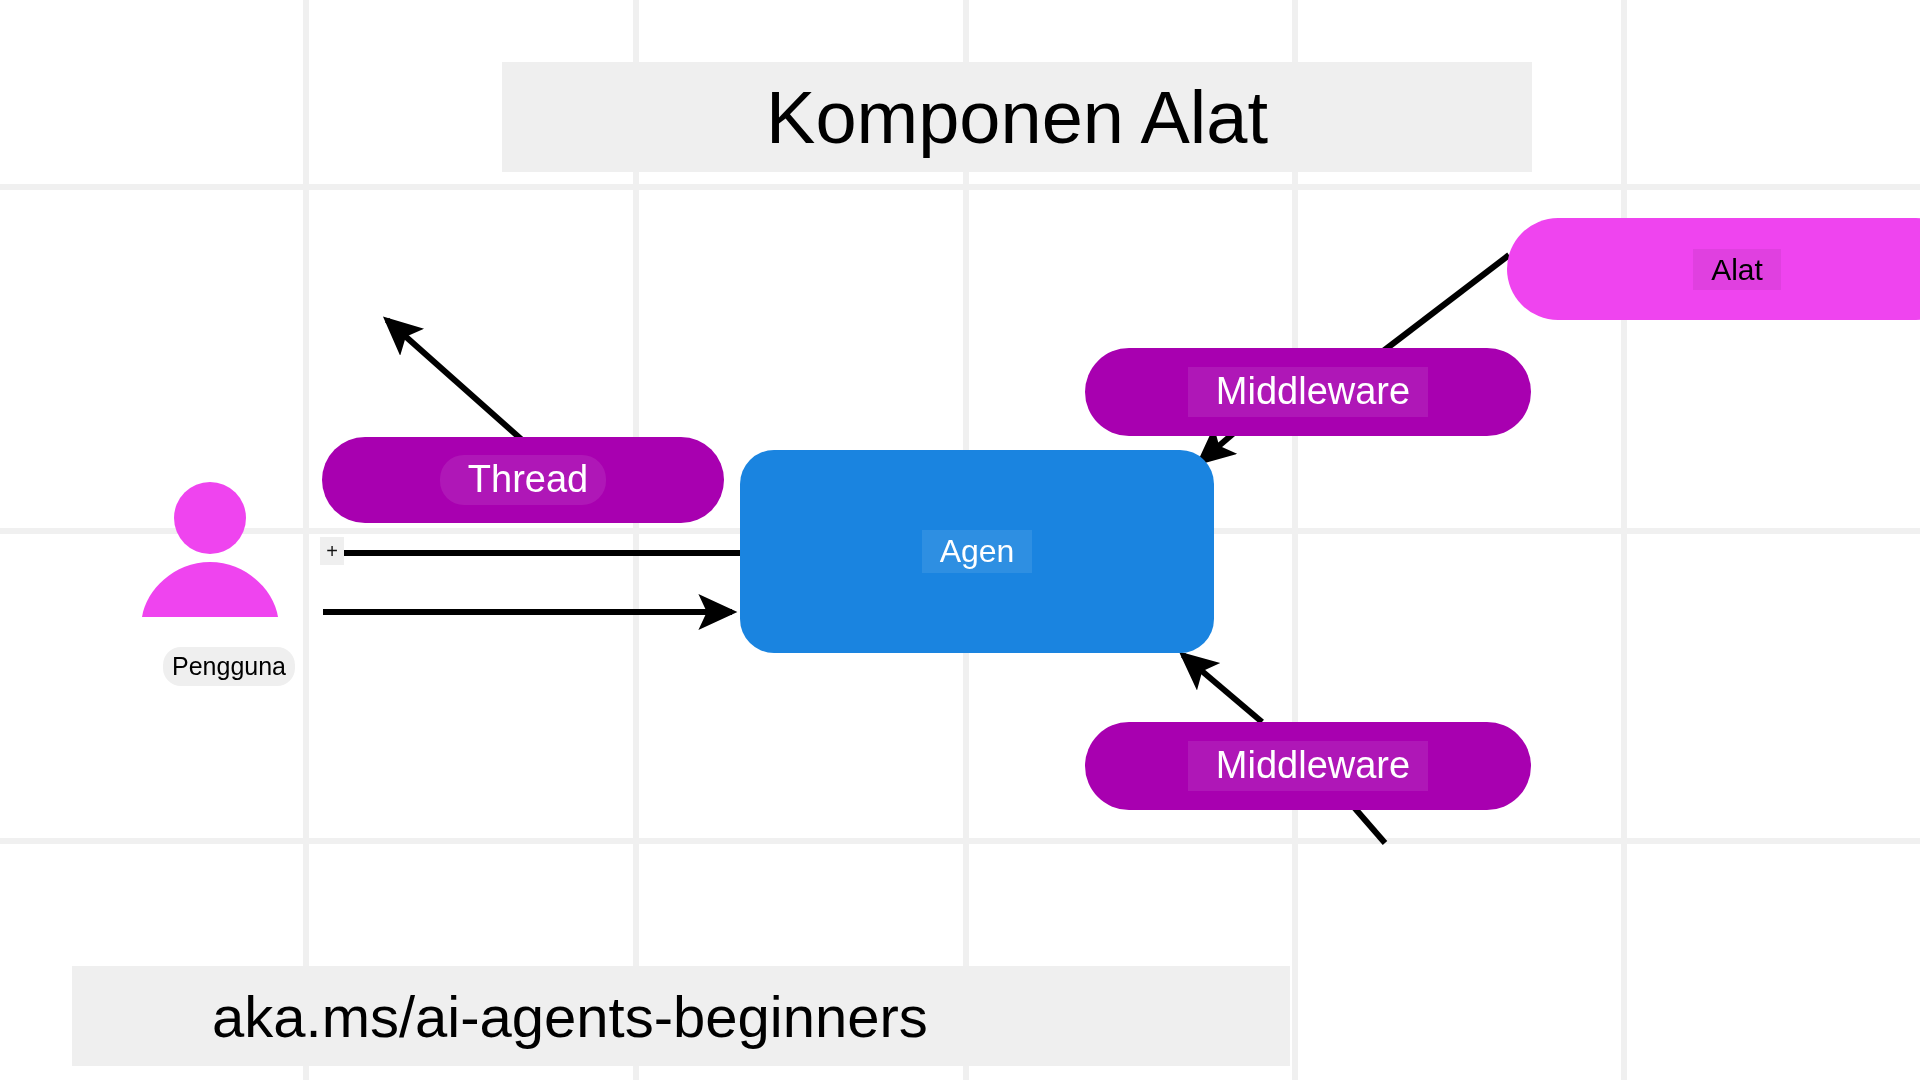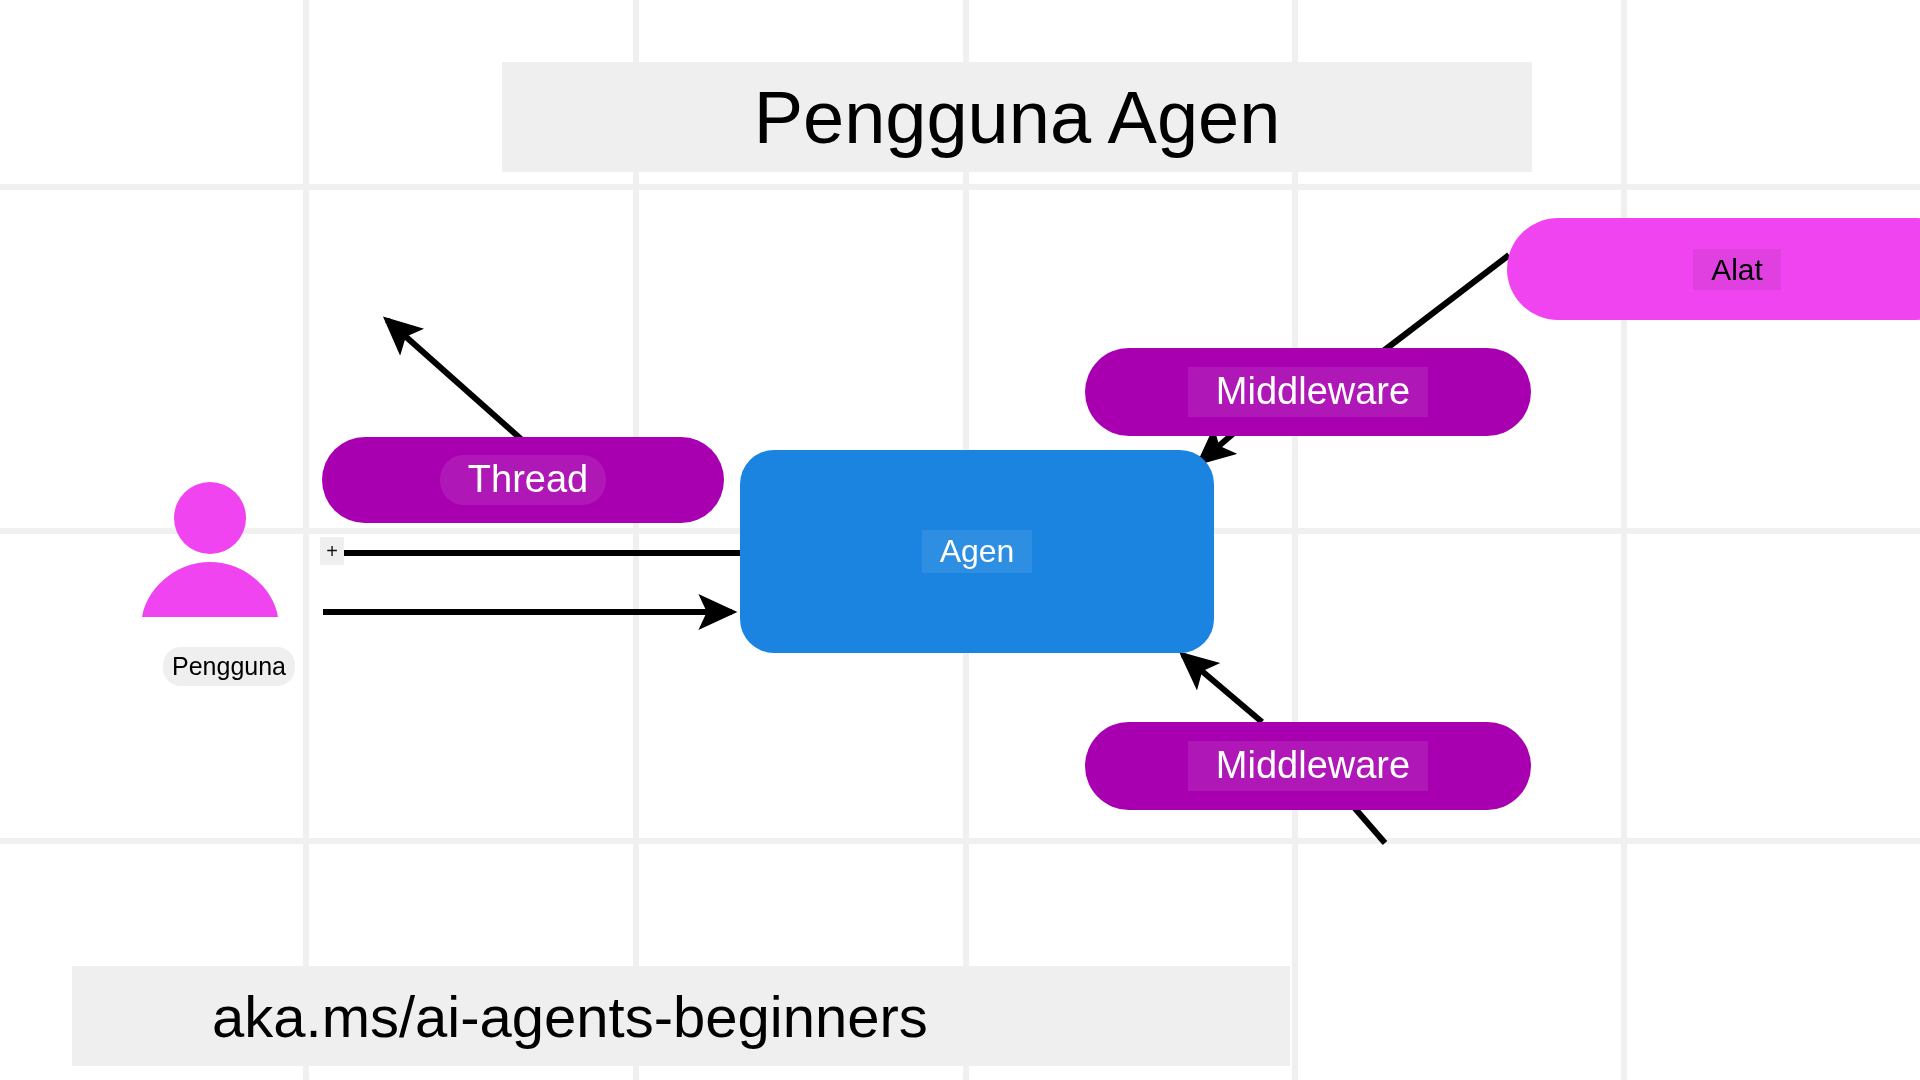--- a/index.html
+++ b/index.html
@@ -162,21 +162,21 @@
     <div class="grid-v" style="left:303px"></div>
     <div class="grid-v" style="left:633px"></div>
     <div class="grid-v" style="left:963px"></div>
     <div class="grid-v" style="left:1292px"></div>
     <div class="grid-v" style="left:1621px"></div>
     <div class="grid-h" style="top:184px"></div>
     <div class="grid-h" style="top:528px"></div>
     <div class="grid-h" style="top:838px"></div>
   </div>
 
-  <div class="banner" id="title-banner">Pengguna Agen</div>
+  <div class="banner" id="title-banner">Komponen Alat</div>
 
   <svg class="edges" width="1920" height="1080" viewBox="0 0 1920 1080">
     <defs>
       <marker id="arrowhead" markerWidth="7" markerHeight="7" refX="5.6" refY="3" orient="auto" markerUnits="strokeWidth">
         <path d="M0,0 L6.5,3 L0,6 L1.4,3 Z" fill="#000000"></path>
       </marker>
     </defs>
 
     <line x1="531" y1="448" x2="387" y2="320" stroke="#000000" stroke-width="6" marker-end="url(#arrowhead)"></line>
 

